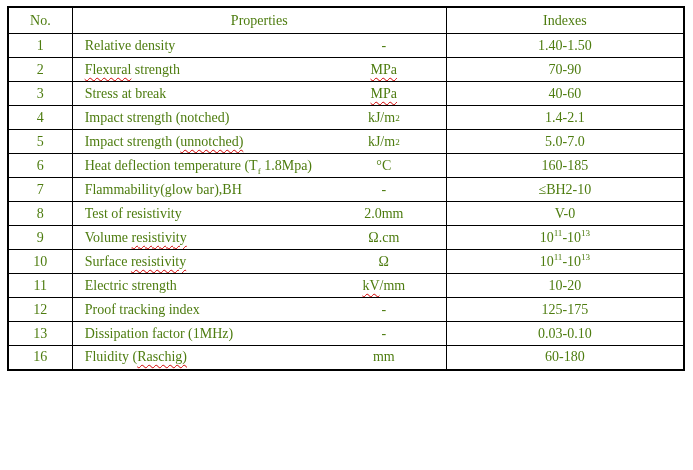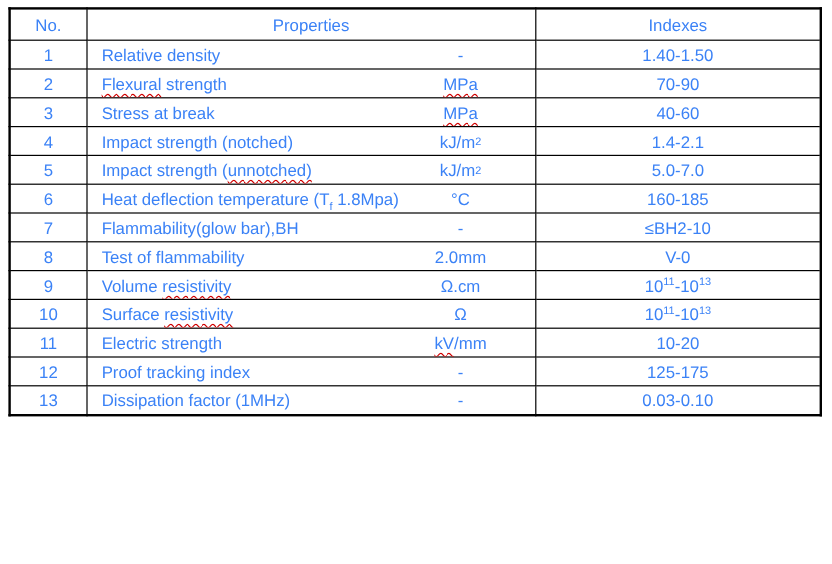--- a/index.html
+++ b/index.html
@@ -1,21 +1,21 @@
 <!DOCTYPE html>
 <html><head>
 <meta charset="utf-8">
 <style>
   html,body{margin:0;padding:0;background:#ffffff;}
   .page{
     position:relative;
     width:693px;height:470px;
     background:#ffffff;
-    font-family:Liberation Sans, sans-serif;
-    color:#3b82f6;
+    font-family:Liberation Serif, serif;
+    color:#4d7c0f;
     overflow:hidden;
   }
   table.props{
     position:absolute;left:7px;top:6px;
     border-collapse:collapse;
     border:2px solid #000000;
     table-layout:fixed;
     width:678px;
   }
   table.props th, table.props td{
@@ -144,21 +144,21 @@
             <span class="prop-name"><span>Flammability(glow bar),BH</span></span>
             <span class="prop-unit">
               <span>-</span>
             </span>
           </td>
           <td class="index-cell"><span>≤BH2-10</span></td>
         </tr>
         <tr>
           <td class="no-cell">8</td>
           <td class="prop-cell">
-            <span class="prop-name"><span>Test of flammability</span></span>
+            <span class="prop-name"><span>Test of resistivity</span></span>
             <span class="prop-unit">
               <span>2.0mm</span>
             </span>
           </td>
           <td class="index-cell"><span>V-0</span></td>
         </tr>
         <tr>
           <td class="no-cell">9</td>
           <td class="prop-cell">
             <span class="prop-name"><span>Volume </span><span class="sq">resistivity</span></span>
@@ -201,16 +201,26 @@
         </tr>
         <tr>
           <td class="no-cell">13</td>
           <td class="prop-cell">
             <span class="prop-name"><span>Dissipation factor (1MHz)</span></span>
             <span class="prop-unit">
               <span>-</span>
             </span>
           </td>
           <td class="index-cell"><span>0.03-0.10</span></td>
+        </tr>
+        <tr>
+          <td class="no-cell">16</td>
+          <td class="prop-cell">
+            <span class="prop-name"><span>Fluidity (</span><span class="sq">Raschig)</span></span>
+            <span class="prop-unit">
+              <span>mm</span>
+            </span>
+          </td>
+          <td class="index-cell"><span>60-180</span></td>
         </tr>
       </tbody>
   </table>
 </div>
 
 </body></html>

